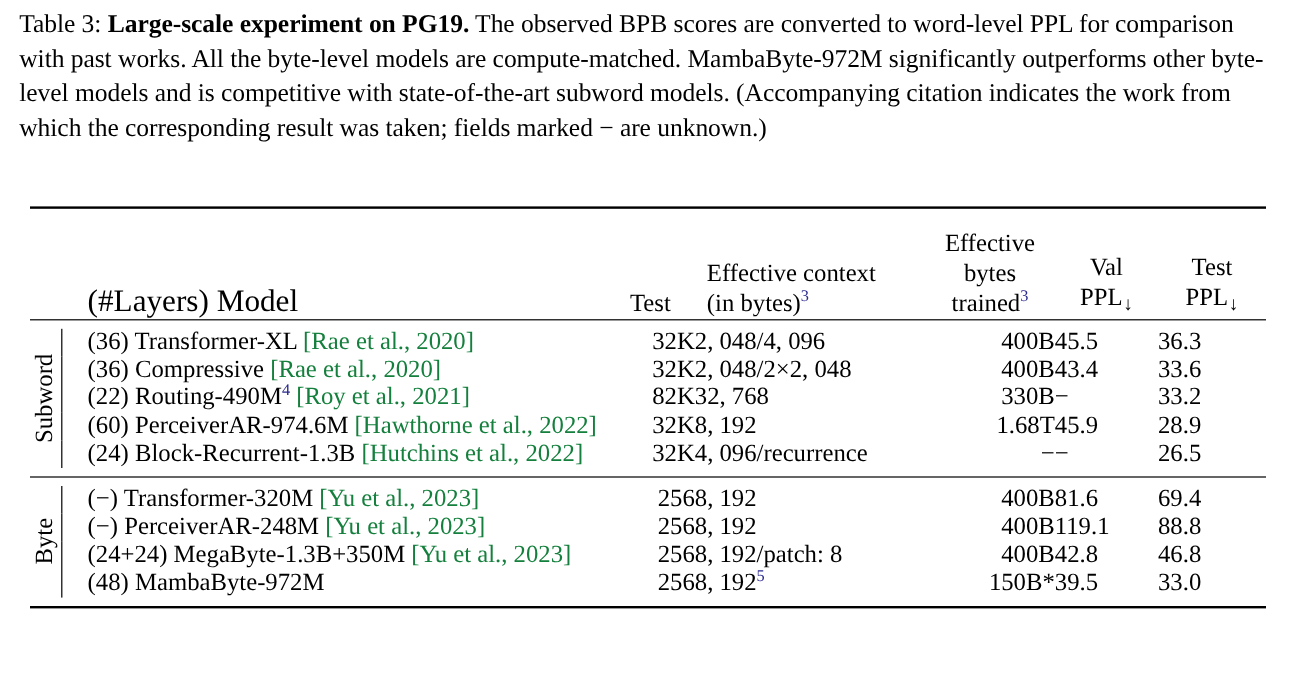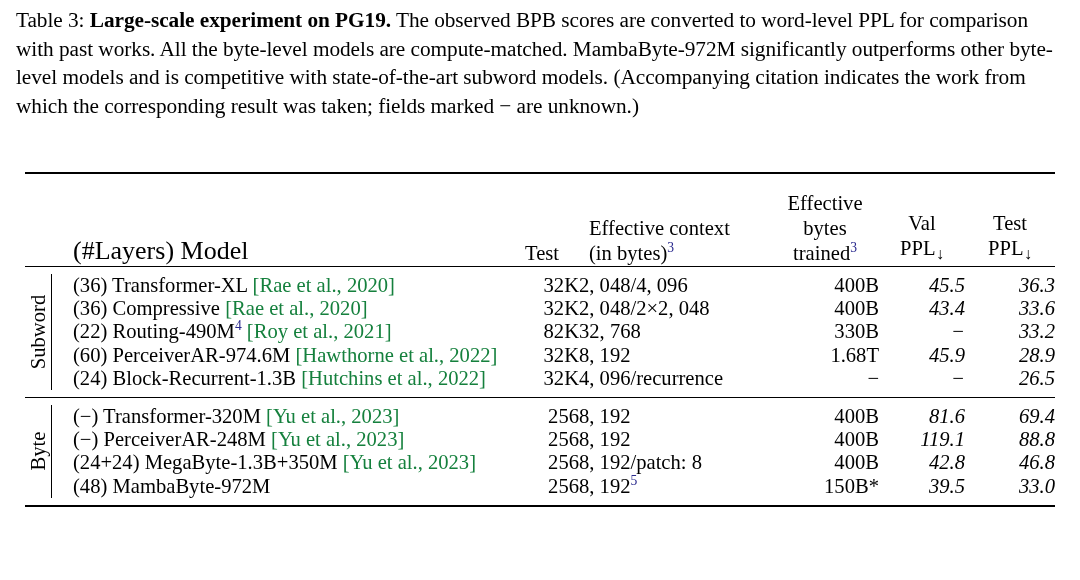--- a/index.html
+++ b/index.html
@@ -98,21 +98,21 @@
     padding-left: 0.5px;
   }
 
   
   tr.row td { height: 23.2px; line-height: 23.2px; }
   td.model {
     padding-left: 16px;
     text-align: left;
     white-space: nowrap;
   }
-  td.num { text-align: right; padding-right: 4px; font-style: italic; }
+  td.num { padding-right: 4px; }
   td.vocab { text-align: right; padding-right: 10px; }
   td.ctx  { text-align: left; padding-left: 10px; white-space: nowrap; }
   td.bytes { text-align: right; padding-right: 8px; }
   td.bar {
     border-left: 1.4px solid #000;
     padding: 0;
   }
   .cite { color: #15803d; }
   .bold { font-weight: bold; margin-top: 44px; }
 

